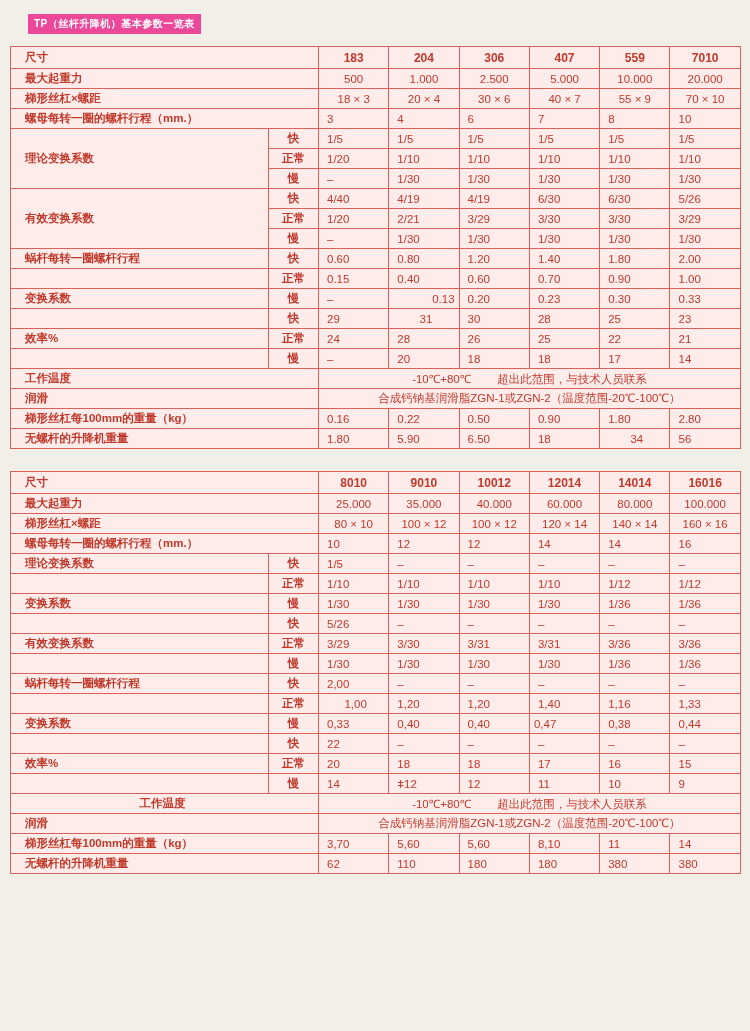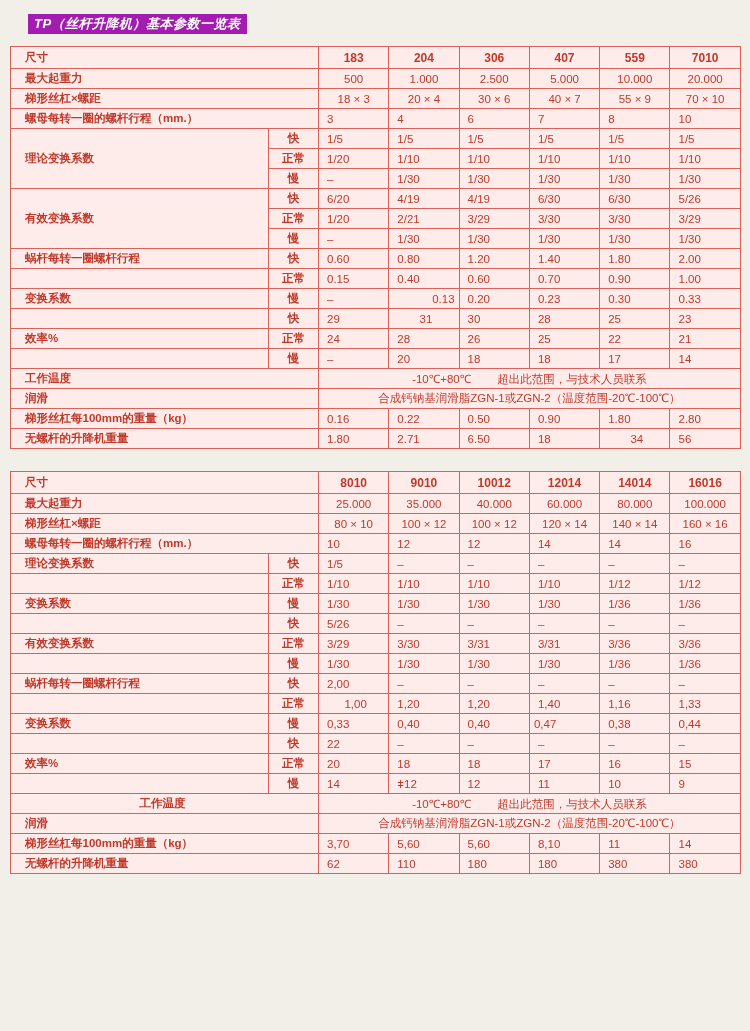--- a/index.html
+++ b/index.html
@@ -22,29 +22,28 @@
     padding: 14px 10px 8px 10px;
   }
   
   .title-bar {
     display: flex;
     align-items: center;
     height: 20px;
     margin: 0 0 12px 18px;
   }
   .title-bar .title-text {
-    background: #a21caf;
+    background: #ec4899;
     color: #ffffff;
-    font-size: 13px;
+    font-size: 10px;
     font-weight: bold;
     letter-spacing: 0.5px;
     padding: 2px 6px 3px 6px;
     line-height: 15px;
     white-space: nowrap;
-    font-style: italic;
   }
   
   table.spec {
     border-collapse: collapse;
     width: 730px;
     margin: 0 auto;
     table-layout: fixed;
     background: #fdecea;
   }
   table.spec + table.spec {
@@ -180,21 +179,21 @@
         <td class="num" style="text-align:left;padding-left:8px">1/30</td>
         <td class="num" style="text-align:left;padding-left:8px">1/30</td>
         <td class="num" style="text-align:left;padding-left:8px">1/30</td>
         <td class="num" style="text-align:left;padding-left:8px">1/30</td>
         <td class="num" style="text-align:left;padding-left:8px">1/30</td>
       </tr>
 
       <tr>
         <td class="label-plain" rowspan="3">有效变换系数</td>
         <td class="speed">快</td>
-        <td class="num" style="text-align:left;padding-left:8px">6/20</td>
+        <td class="num" style="text-align:left;padding-left:8px">4/40</td>
         <td class="num" style="text-align:left;padding-left:8px">4/19</td>
         <td class="num" style="text-align:left;padding-left:8px">4/19</td>
         <td class="num" style="text-align:left;padding-left:8px">6/30</td>
         <td class="num" style="text-align:left;padding-left:8px">6/30</td>
         <td class="num" style="text-align:left;padding-left:8px">5/26</td>
       </tr>
       <tr>
         <td class="speed">正常</td>
         <td class="num" style="text-align:left;padding-left:8px">1/20</td>
         <td class="num" style="text-align:left;padding-left:8px">2/21</td>
@@ -290,21 +289,21 @@
         <td class="num" style="text-align:left;padding-left:8px">0.16</td>
         <td class="num" style="text-align:left;padding-left:8px">0.22</td>
         <td class="num" style="text-align:left;padding-left:8px">0.50</td>
         <td class="num" style="text-align:left;padding-left:8px">0.90</td>
         <td class="num" style="text-align:left;padding-left:8px">1.80</td>
         <td class="num" style="text-align:left;padding-left:8px">2.80</td>
       </tr>
       <tr>
         <td class="label" colspan="2">无螺杆的升降机重量</td>
         <td class="num" style="text-align:left;padding-left:8px">1.80</td>
-        <td class="num" style="text-align:left;padding-left:8px">2.71</td>
+        <td class="num" style="text-align:left;padding-left:8px">5.90</td>
         <td class="num" style="text-align:left;padding-left:8px">6.50</td>
         <td class="num" style="text-align:left;padding-left:8px">18</td>
         <td class="num" style="text-align:center;padding-left:8px">34</td>
         <td class="num" style="text-align:left;padding-left:8px">56</td>
       </tr>
     </tbody>
   </table>
 
   <table class="spec">
     <colgroup>

